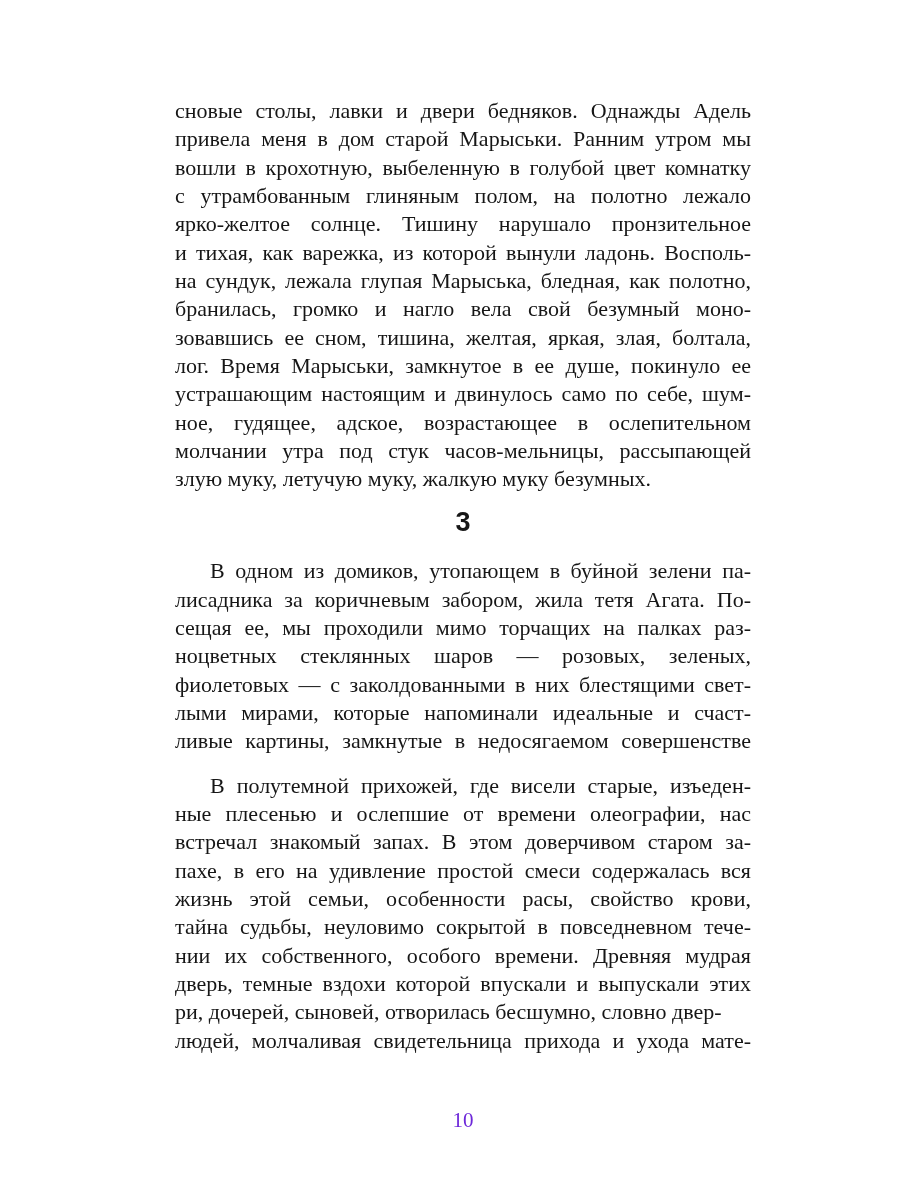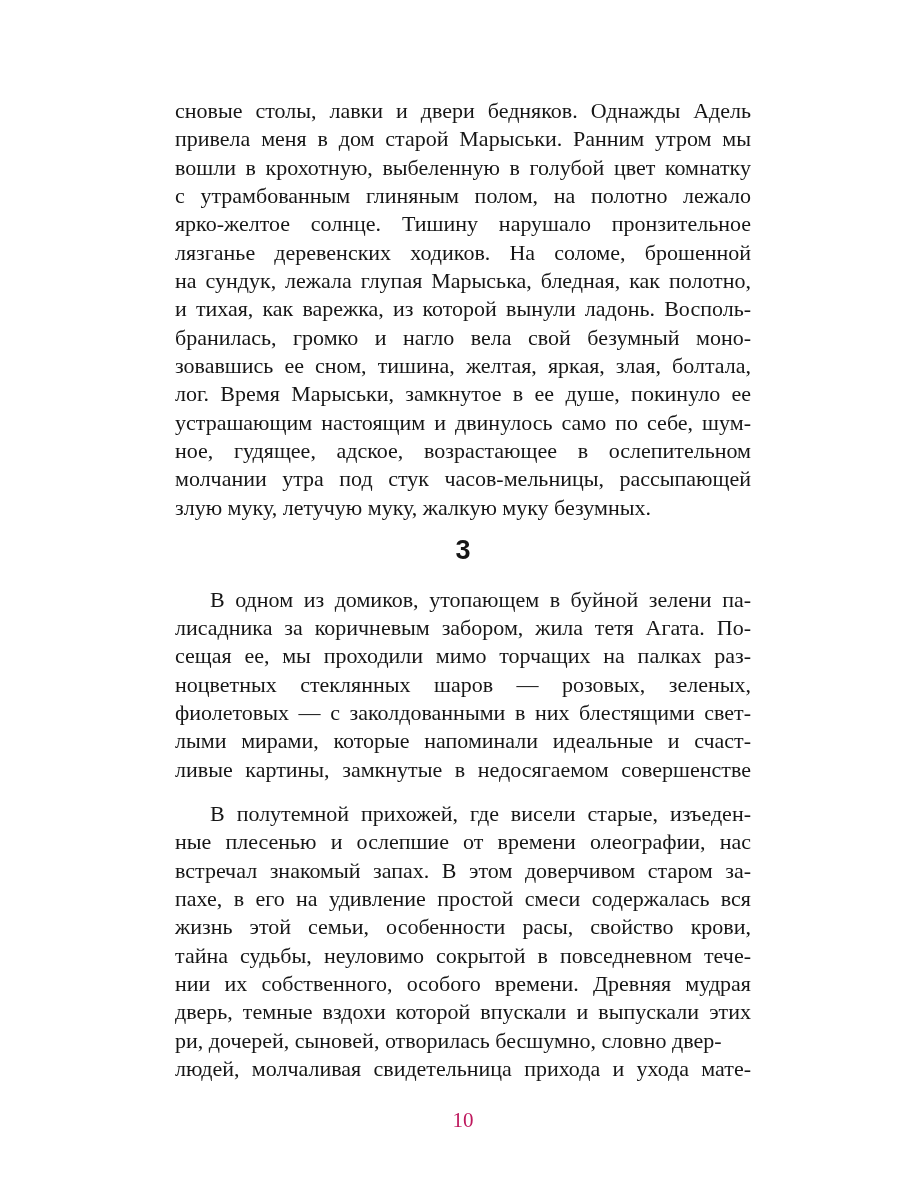--- a/index.html
+++ b/index.html
@@ -54,37 +54,36 @@
     color: #161616;
   }
   .page-number {
     position: absolute;
     left: 175px;
     top: 1106px;
     width: 576px;
     text-align: center;
     font-size: 21px;
     line-height: 28px;
-    color: #be185d;
+    color: #6d28d9;
   }
 </style>
 </head>
 <body style="background: rgb(255, 255, 255);">
 
 <div class="page" style="color: rgb(22, 22, 22);">
   <main class="text-block">
       <div class="paragraph">
         <div class="line">сновые столы, лавки и двери бедняков. Однажды Адель</div>
         <div class="line">привела меня в дом старой Марыськи. Ранним утром мы</div>
         <div class="line">вошли в крохотную, выбеленную в голубой цвет комнатку</div>
         <div class="line">с утрамбованным глиняным полом, на полотно лежало</div>
         <div class="line">ярко-желтое солнце. Тишину нарушало пронзительное</div>
-        <div class="line">лязганье деревенских ходиков. На соломе, брошенной</div>
+        <div class="line">и тихая, как варежка, из которой вынули ладонь. Восполь-</div>
         <div class="line">на сундук, лежала глупая Марыська, бледная, как полотно,</div>
-        <div class="line">и тихая, как варежка, из которой вынули ладонь. Восполь-</div>
         <div class="line">бранилась, громко и нагло вела свой безумный моно-</div>
         <div class="line">зовавшись ее сном, тишина, желтая, яркая, злая, болтала,</div>
         <div class="line">лог. Время Марыськи, замкнутое в ее душе, покинуло ее</div>
         <div class="line">устрашающим настоящим и двинулось само по себе, шум-</div>
         <div class="line">ное, гудящее, адское, возрастающее в ослепительном</div>
         <div class="line">молчании утра под стук часов-мельницы, рассыпающей</div>
         <div class="line last">злую муку, летучую муку, жалкую муку безумных.</div>
       </div>
       <div class="section-heading">3</div>
       <div class="paragraph">

